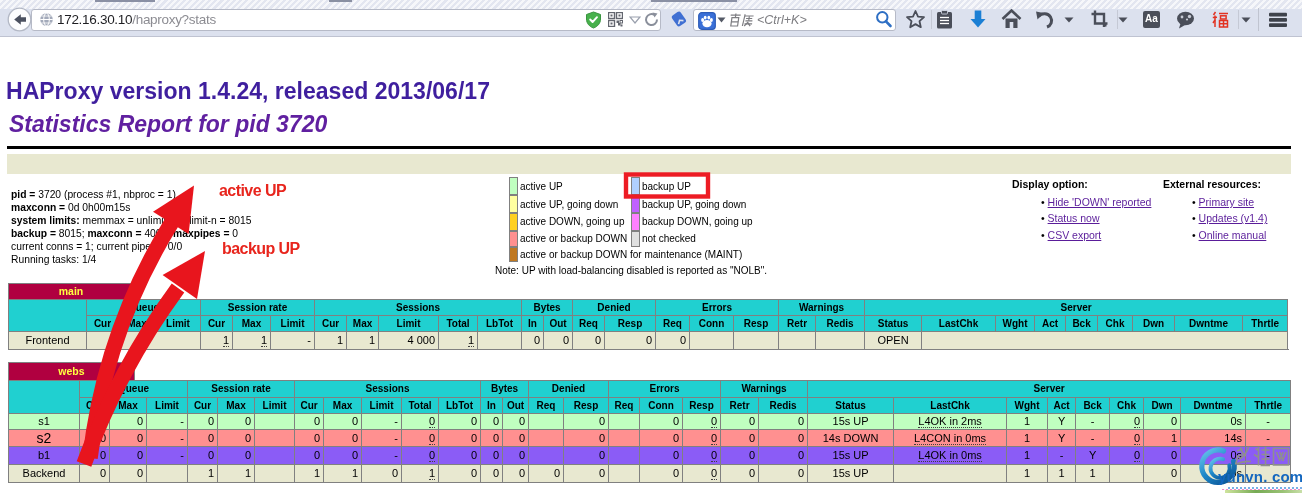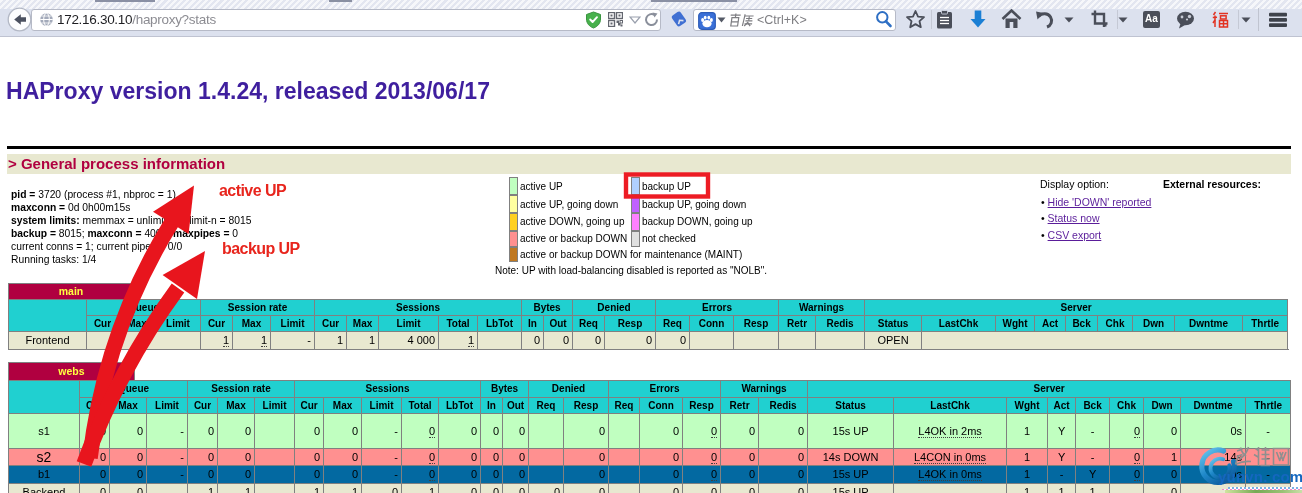--- a/index.html
+++ b/index.html
@@ -5,21 +5,21 @@
 font-family:"Liberation Sans",sans-serif}
 #wrap{position:absolute;top:0;left:0;width:1302px;height:493px;overflow:hidden}
 .abs{position:absolute}
 table.tbl{border-collapse:collapse;table-layout:fixed}
 table.tbl th,table.tbl td{border:1px solid #808080;white-space:nowrap;overflow:hidden;
 font-family:"Liberation Sans",sans-serif}
 table.tbl th{background:#20d0d0;font-weight:bold;text-align:center;font-size:10px;color:#000}
 table.tbl td{font-size:11px;text-align:right;padding:0 3px 0 0;color:#000}
 td.ac{text-align:center!important;padding:0!important}
 .u{border-bottom:1px dotted #404040}
-.fe{background:#e8e8d0}.s1{background:#c0ffc0}.s2{background:#ff9090}.b1{background:#0369a1}
+.fe{background:#e8e8d0}.s1{background:#c0ffc0}.s2{background:#ff9090}.b1{background:#8b5cf6}
 .pxn{background:#b00040;color:#ffff40;font-weight:bold;font-size:10.5px;text-align:center;
 border:1px solid #808080;border-bottom:none;line-height:15px}
 a.lnk{color:#5a1d9a;text-decoration:underline}
 </style></head><body>
 <div id="wrap">
 
 
 <div class="abs" style="left:0;top:0;width:1302px;height:37px;background:#dce1ee;border-bottom:1px solid #bfc3d1"></div>
 <div class="abs" style="left:0;top:0;width:1302px;height:9px;background:repeating-linear-gradient(135deg,#f6f7fa 0px,#f6f7fa 2.2px,#e3e6f0 2.2px,#e3e6f0 4.4px)"></div>
 <div class="abs" style="left:95px;top:0;width:60px;height:1.5px;background:#8a90a4"></div>
@@ -100,21 +100,21 @@
   <line x1="7" y1="0.4" x2="7" y2="4.6"></line>
   <path d="M 16.2 1.2 L 16.2 3 L 25 3"></path>
   <path d="M 16.2 3 L 15.2 13"></path>
   <line x1="17.8" y1="5.5" x2="24" y2="5.5"></line>
   <line x1="20.8" y1="3.2" x2="20.8" y2="7.8"></line>
   <path d="M 17.5 7.8 L 24.5 7.8"></path>
   <path d="M 17 13 L 20 9.5 L 23 13"></path>
   <line x1="17" y1="10.8" x2="24.6" y2="10.8"></line>
  </g>
 </svg>
-<div class="abs" style="left:757px;top:13px;font-size:12.5px;color:#7e7e82">&lt;Ctrl+K&gt;</div>
+<div class="abs" style="left:757px;top:13px;font-size:12.5px;font-style:italic;color:#7e7e82">&lt;Ctrl+K&gt;</div>
 
 <svg class="abs" style="left:874px;top:10px" width="20" height="20" viewBox="0 0 20 20">
  <circle cx="8.3" cy="7.3" r="5.2" fill="none" stroke="#2e6fc4" stroke-width="2"></circle>
  <line x1="12" y1="11.3" x2="16.5" y2="16" stroke="#2e6fc4" stroke-width="2.6" stroke-linecap="round"></line>
 </svg>
 
 <div class="abs" style="left:931px;top:10px;width:1px;height:19px;background:#c5c9d5"></div>
 <div class="abs" style="left:1117px;top:10px;width:1px;height:19px;background:#c5c9d5"></div>
 <div class="abs" style="left:1238px;top:10px;width:1px;height:19px;background:#c5c9d5"></div>
 <div class="abs" style="left:1258px;top:8px;width:1px;height:23px;background:#c0c4d0"></div>
@@ -186,40 +186,45 @@
       <path d="M 0.5 0.5 L 9.5 0.5 L 5 5.5 Z" fill="#4a4e59"></path>
     </svg>
 
 <svg class="abs" style="left:1268px;top:12px" width="20" height="16" viewBox="0 0 20 16">
  <rect x="1" y="0.8" width="18" height="3.8" rx="1" fill="#3e424b"></rect>
  <rect x="1" y="6" width="18" height="3.8" rx="1" fill="#3e424b"></rect>
  <rect x="1" y="11.2" width="18" height="3.8" rx="1" fill="#3e424b"></rect>
 </svg>
 
 <div class="abs" style="left:6px;top:80px;font-size:23.5px;font-weight:bold;color:#3f1f9e;line-height:23.5px;transform:scaleX(0.98);transform-origin:0 0">HAProxy version 1.4.24, released 2013/06/17</div>
+<div class="abs" style="left:9px;top:112.5px;font-size:23px;font-weight:bold;font-style:italic;color:#6020a0;line-height:23px">Statistics Report for pid 3720</div>
 <div class="abs" style="left:7px;top:146px;width:1284px;height:3px;background:#000"></div>
 <div class="abs" style="left:7px;top:154px;width:1284px;height:20px;background:#e8e8d0"></div>
-<div class="abs" style="left:8px;top:155.5px;font-size:15px;font-weight:bold;color:#b00040;line-height:15px">&gt; General process information</div>
 
 <div class="abs" style="left:11px;top:187.8px;font-size:10.3px;line-height:13px;color:#000">
 <b>pid = </b>3720 (process #1, nbproc = 1)<br>
 <b>maxconn = </b>0d 0h00m15s<br>
 <b>system limits:</b> memmax = unlimited; ulimit-n = 8015<br>
 <b>backup = </b>8015; <b>maxconn = </b>4000; <b>maxpipes = </b>0<br>
 current conns = 1; current pipes = 0/0<br>
 Running tasks: 1/4
 </div>
 <div class="abs" style="left:508.5px;top:176.5px;width:9px;height:18.7px;background:#c0ffc0;border:1px solid #808080"></div><div class="abs" style="left:520px;top:180.8px;font-size:10px;line-height:11px;color:#000">active UP</div><div class="abs" style="left:508.5px;top:195.2px;width:9px;height:18.0px;background:#ffffa0;border:1px solid #808080"></div><div class="abs" style="left:520px;top:198.8px;font-size:10px;line-height:11px;color:#000">active UP, going down</div><div class="abs" style="left:508.5px;top:213.2px;width:9px;height:17.9px;background:#ffd020;border:1px solid #808080"></div><div class="abs" style="left:520px;top:215.8px;font-size:10px;line-height:11px;color:#000">active DOWN, going up</div><div class="abs" style="left:508.5px;top:231.1px;width:9px;height:15.9px;background:#ff9090;border:1px solid #808080"></div><div class="abs" style="left:520px;top:232.9px;font-size:10px;line-height:11px;color:#000">active or backup DOWN</div><div class="abs" style="left:508.5px;top:247.0px;width:9px;height:15.2px;background:#c07820;border:1px solid #808080"></div><div class="abs" style="left:520px;top:249.2px;font-size:10px;line-height:11px;color:#000">active or backup DOWN for maintenance (MAINT)</div><div class="abs" style="left:630.5px;top:176.5px;width:9px;height:18.7px;background:#b0d0ff;border:1px solid #808080"></div><div class="abs" style="left:642px;top:180.8px;font-size:10px;line-height:11px;color:#000">backup UP</div><div class="abs" style="left:630.5px;top:195.2px;width:9px;height:18.0px;background:#c060ff;border:1px solid #808080"></div><div class="abs" style="left:642px;top:198.8px;font-size:10px;line-height:11px;color:#000">backup UP, going down</div><div class="abs" style="left:630.5px;top:213.2px;width:9px;height:17.9px;background:#ff80ff;border:1px solid #808080"></div><div class="abs" style="left:642px;top:215.8px;font-size:10px;line-height:11px;color:#000">backup DOWN, going up</div><div class="abs" style="left:630.5px;top:231.1px;width:9px;height:15.9px;background:#e0e0e0;border:1px solid #808080"></div><div class="abs" style="left:642px;top:232.9px;font-size:10px;line-height:11px;color:#000">not checked</div><div class="abs" style="left:495px;top:264.5px;font-size:10px;color:#000">Note: UP with load-balancing disabled is reported as "NOLB".</div>
-<div class="abs" style="left:1040px;top:178px;font-size:10.5px;font-weight:normal">Display option:</div>
+<div class="abs" style="left:1012px;top:178px;font-size:10.5px;font-weight:bold">Display option:</div>
 <div class="abs" style="left:1041px;top:194px;font-size:10.5px;line-height:16.3px">
 •&nbsp;<a class="lnk">Hide 'DOWN' reported</a><br>
 •&nbsp;<a class="lnk">Status now</a><br>
 •&nbsp;<a class="lnk">CSV export</a>
 </div>
 <div class="abs" style="left:1163px;top:178px;font-size:10.5px;font-weight:bold">External resources:</div>
+<div class="abs" style="left:1192px;top:194px;font-size:10.5px;line-height:16.3px">
+•&nbsp;<a class="lnk">Primary site</a><br>
+•&nbsp;<a class="lnk">Updates (v1.4)</a><br>
+•&nbsp;<a class="lnk">Online manual</a>
+</div>
 <div class="abs" style="left:8px;top:283px;width:126px;height:16px">
       <div class="pxn" style="height:16px">main</div>
     </div>
 <div class="abs" style="left:8px;top:299px">
 <table class="tbl" style="width:1279px">
         <colgroup>
           <col style="width:78px">
           <col style="width:32px">
           <col style="width:37px">
           <col style="width:45px">
@@ -391,21 +396,21 @@
             <th>Status</th>
             <th>LastChk</th>
             <th>Wght</th>
             <th>Act</th>
             <th>Bck</th>
             <th>Chk</th>
             <th>Dwn</th>
             <th>Dwntme</th>
             <th>Thrtle</th>
           </tr>
-<tr class="s1" style="height:35px">
+<tr class="s1" style="height:16px">
             <td class="ac" style="font-size:11px">s1</td>
             <td>0</td>
             <td>0</td>
             <td>-</td>
             <td>0</td>
             <td>0</td>
             <td></td>
             <td>0</td>
             <td>0</td>
             <td>-</td>

